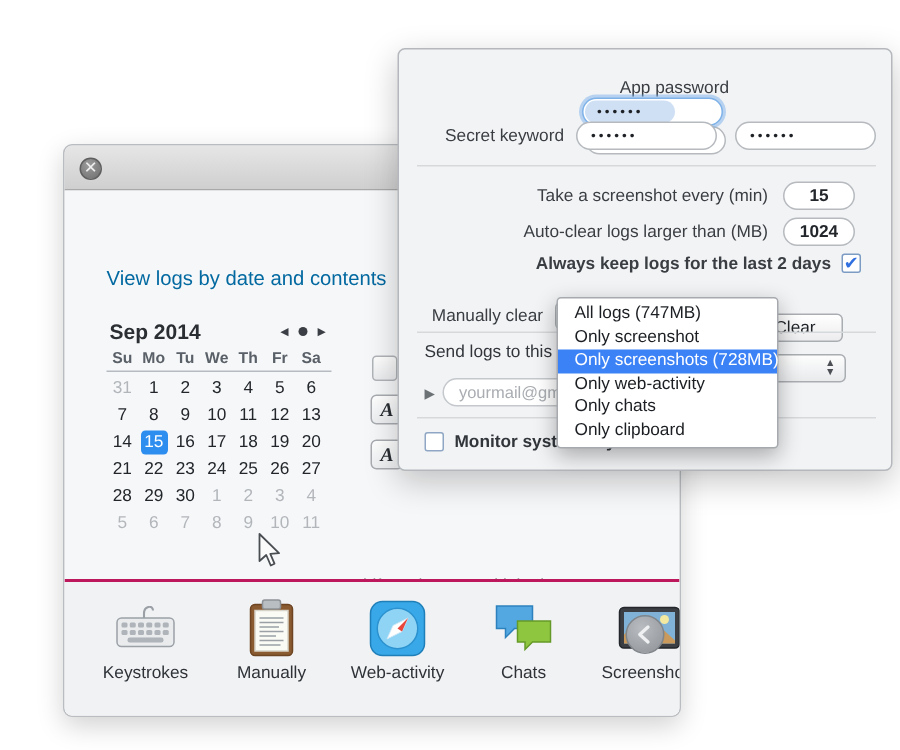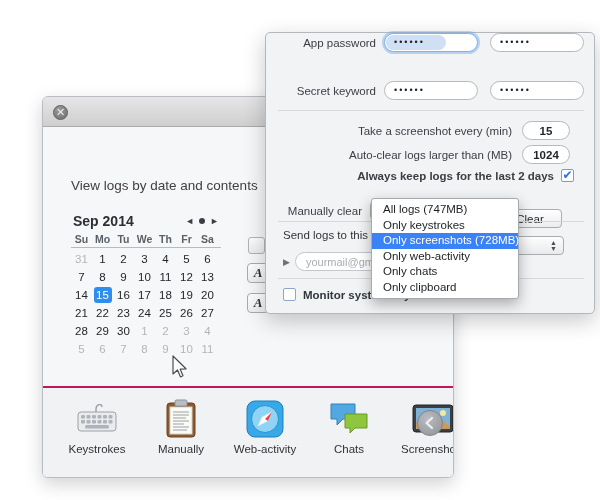--- a/index.html
+++ b/index.html
@@ -57,21 +57,21 @@
     position: absolute; right: 18px; top: 5px;
     width: 22px; height: 22px;
   }
   #panel-body {
     position: relative;
     height: 351px;
     background: #f6f7f8;
   }
   #view-title {
     position: absolute; left: 28px; top: 51px;
-    font-size: 13.5px; color: #404040;
+    font-size: 13.5px; color: #0369a1;
   }
 
   
   #calendar {
     position: absolute; left: 28px; top: 86px;
     width: 150px;
   }
   #cal-head {
     display: flex; align-items: center; justify-content: space-between;
     padding: 0 2px 4px 2px;
@@ -428,21 +428,21 @@
             <path d="M9 2 L3.5 7 L9 12" fill="none" stroke="#eef0f1" stroke-width="2.2" stroke-linecap="round" stroke-linejoin="round"></path>
           </svg>
         </div>
       </div>
 
     </div>
   </div>
 
   <div id="settings-panel">
 
-    <div class="row" style="position:absolute; left:0; top:0; width:330px;">
+    <div class="row" style="position:absolute; left:0; top:20px; width:330px;flex-direction:column;">
       <div class="lbl-right" style="width:110px;">App password</div>
       <div class="pill focus" style="width:94px; margin-left:8px; position:relative;">
         <div class="pw-fill" style="position:absolute; left:1px; top:1px; width:60px; height:15px;"></div>
         <div class="dots" style="position:relative;">••••••</div>
       </div>
       <div class="pill" style="width:94px; margin-left:12px;">
         <div class="dots">••••••</div>
       </div>
     </div>
 
@@ -500,20 +500,20 @@
     <div class="hr" style="position:absolute; left:12px; top:245px; width:306px;"></div>
 
     <div class="row" style="position:absolute; left:17px; top:255px;">
       <div class="chk"></div>
       <div style="margin-left:7px; font-weight:bold;">Monitor system keys</div>
     </div>
   </div>
 
   <div id="dropdown">
       <div class="dd-item">All logs (747MB)</div>
-      <div class="dd-item">Only keystrokes</div>
+      <div class="dd-item">Only screenshot</div>
       <div class="dd-item sel">Only screenshots (728MB)</div>
       <div class="dd-item">Only web-activity</div>
       <div class="dd-item">Only chats</div>
       <div class="dd-item">Only clipboard</div>
     </div>
 
 </div>
 
 </body></html>

